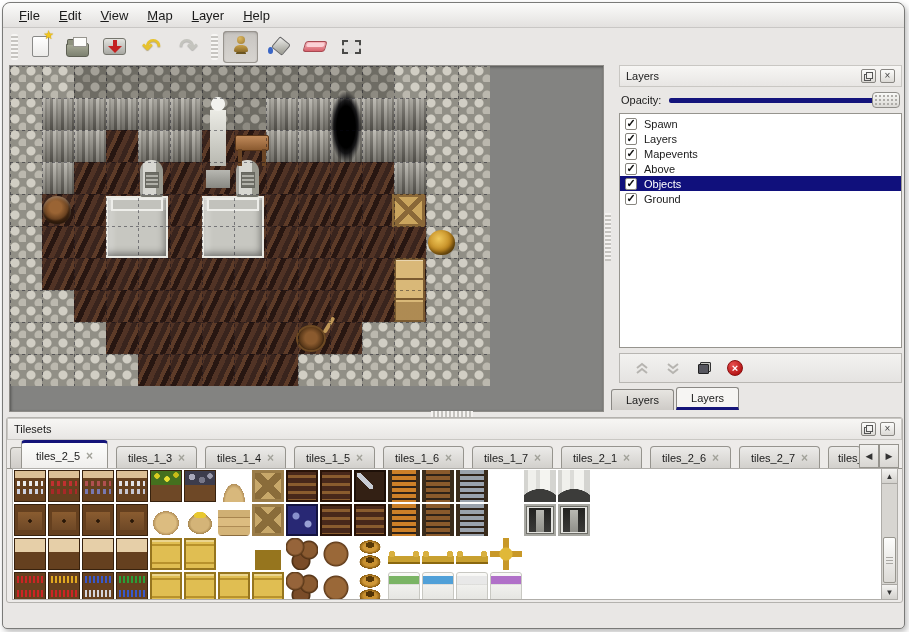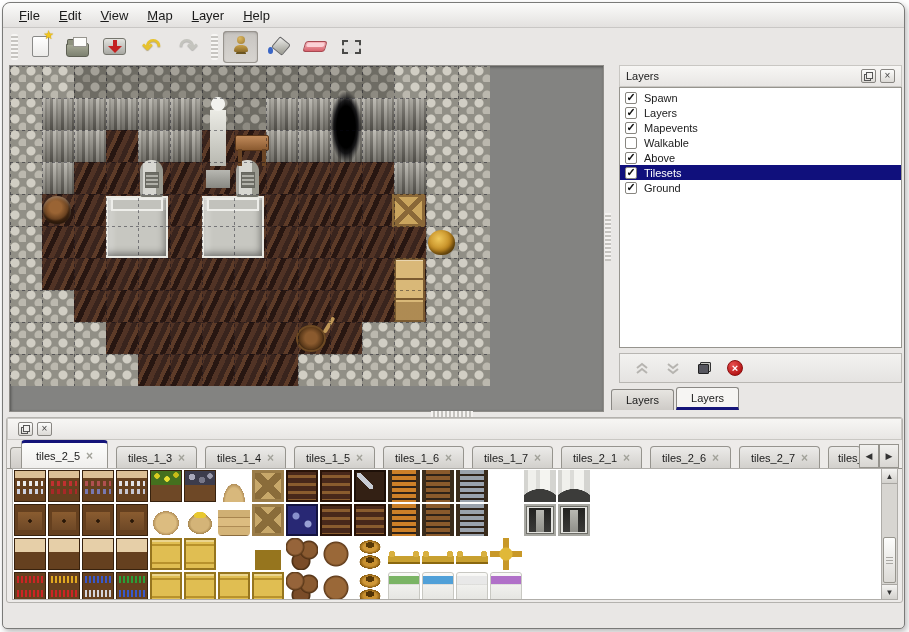--- a/index.html
+++ b/index.html
@@ -487,44 +487,47 @@
   <div class="layers-dock">
     <div class="dock-header">
       <span class="title">Layers</span>
       <span class="hdr-btn">
           <span class="float-glyph"></span>
         </span>
       <span class="hdr-btn">
           <span>×</span>
         </span>
     </div>
+    <div class="opacity-row">
+      <span>Opacity:</span>
+      <span class="slider">
+        <span class="slider-groove"></span>
+        <span class="slider-handle"></span>
+      </span>
+    </div>
     <div class="layer-list" id="layer-list">
         <div class="layer-row">
           <span class="cb">✓</span>
           <span>Spawn</span>
         </div>
         <div class="layer-row">
           <span class="cb">✓</span>
           <span>Layers</span>
         </div>
         <div class="layer-row">
           <span class="cb">✓</span>
           <span>Mapevents</span>
         </div>
         <div class="layer-row">
-          <span class="cb"></span>
-          <span>Walkable</span>
-        </div>
-        <div class="layer-row">
           <span class="cb">✓</span>
           <span>Above</span>
         </div>
         <div class="layer-row selected">
           <span class="cb">✓</span>
-          <span>Tilesets</span>
+          <span>Objects</span>
         </div>
         <div class="layer-row">
           <span class="cb">✓</span>
           <span>Ground</span>
         </div>
       </div>
     <div class="layer-toolbar" id="layer-toolbar">
         <span class="lt-btn">
           <svg width="16" height="15">
             <path d="M3 7 L8 3 L13 7 M3 12 L8 8 L13 12" stroke="#b6b4b0" fill="none" stroke-width="2"></path>
@@ -544,20 +547,21 @@
       </div>
   </div>
 
   <div class="bottom-tabs" id="bottom-tabs">
       <div class="btab">Layers</div>
       <div class="btab active">Layers</div>
     </div>
 
   <div class="tilesets-panel">
     <div class="dock-header">
+      <span class="title">Tilesets</span>
       <span class="hdr-btn">
           <span class="float-glyph"></span>
         </span>
       <span class="hdr-btn">
           <span>×</span>
         </span>
     </div>
     <div class="ts-tabbar" id="ts-tabbar">
       <span class="tab-sliver"></span>
       <div class="ts-tab active">

